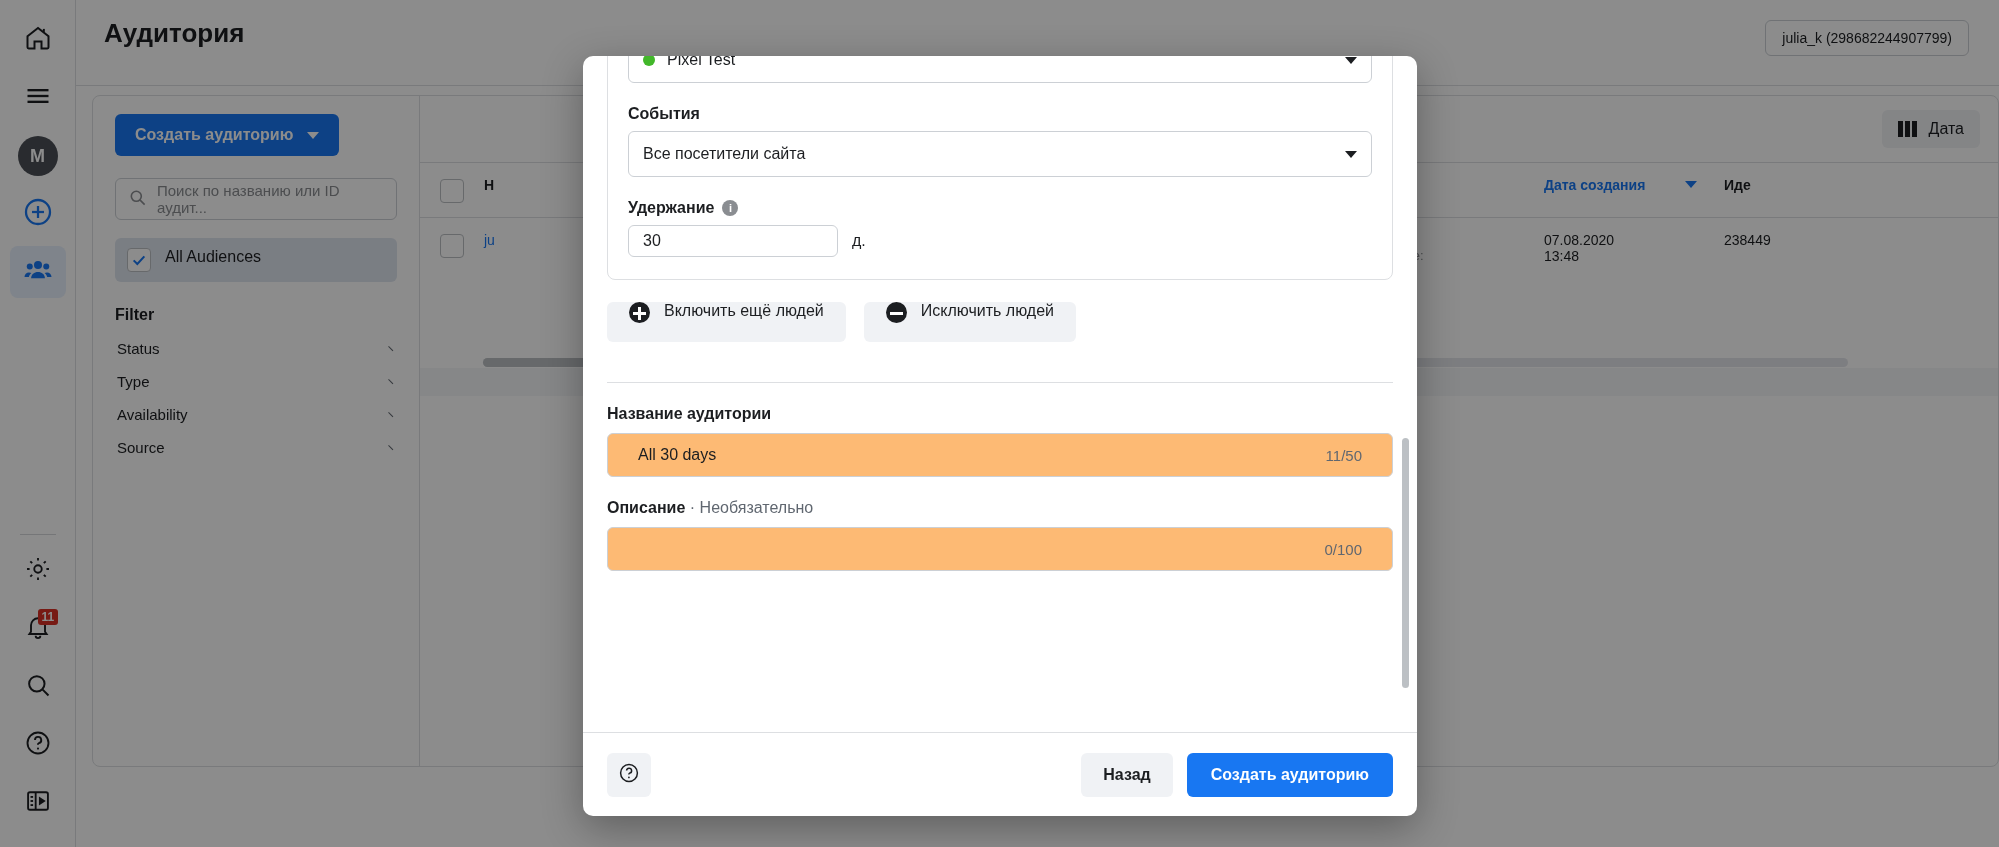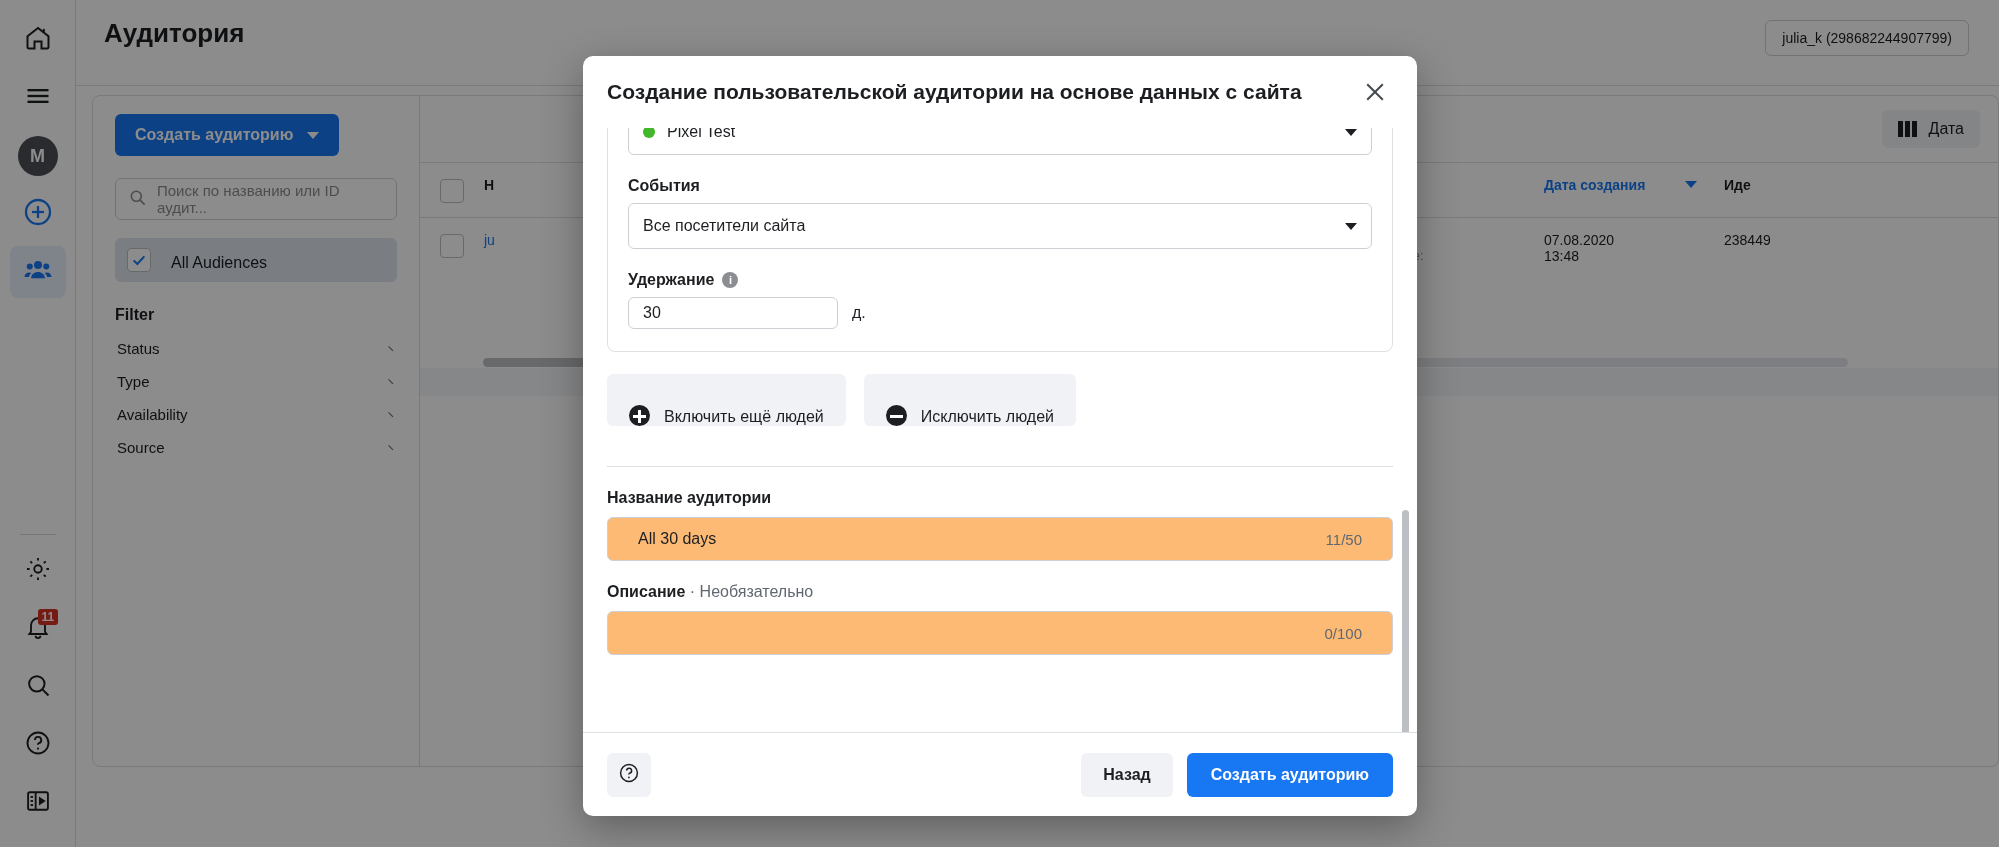--- a/index.html
+++ b/index.html
@@ -67,21 +67,21 @@
   .caret-down { width:0;height:0;border-left:6px solid transparent;border-right:6px solid transparent;border-top:7px solid #fff; }
 
   .search-box {
     position: absolute; left: 22px; top: 82px; width: 282px; height: 42px;
     border: 1px solid #ccd0d5; border-radius: 6px; background: #fff;
     display: flex; align-items: center; gap: 10px; padding: 0 12px;
     font-size: 15px; color: #8a8d91;
   }
   .sidebar-filter { position: absolute; left: 22px; top: 142px; width: 282px; }
   .all-aud-row {
-    display:flex; align-items:flex-end; gap: 20px; background: #dfe5ef;
+    display:flex; align-items:flex-start; gap: 14px; background: #dfe5ef;
     border-radius: 6px; padding: 10px 12px; cursor: pointer;
   }
   .cb {
     width: 24px; height: 24px; border: 1px solid #bcc0c4; border-radius: 4px; background:#fff;
     display:flex;align-items:center;justify-content:center;
   }
   .all-aud-row .lbl { font-size: 16px; color: #1c1e21; }
   .filter-title { font-size: 16px; font-weight: bold; color: #1c1e21; margin: 24px 0 8px; }
   .filter-row {
     display: flex; align-items: center; justify-content: space-between;
@@ -179,22 +179,22 @@
   }
   .ret-row { display:flex; align-items:center; gap: 14px; }
   .ret-input {
     width: 210px; height: 32px; border:1px solid #ccd0d5; border-radius: 6px;
     padding: 0 14px; font-size: 16px; color:#1c1e21; font-family: inherit; background:#fff;
   }
   .ret-unit { font-size: 16px; color:#1c1e21; }
 
   .incl-excl { display:flex; gap: 18px; margin-top: 22px; }
   .chip {
-    background:#f0f2f5; border-radius: 6px; height: 52px; padding: 0 22px;
-    display:flex; align-items:flex-end; gap: 14px; font-size: 16px; color:#1c1e21; cursor:pointer;
+    background:#f0f2f5; border-radius: 6px; height: 40px; padding: 0 22px;
+    display:flex; align-items:flex-start; gap: 14px; font-size: 16px; color:#1c1e21; cursor:pointer;
   }
   .circ { width: 21px;height:21px;border-radius:50%;background:#1c1e21; position:relative; }
   .circ:before { content:''; position:absolute; left:4px; top:9.5px; width:13px;height:3px;background:#fff; }
   .circ.plus:after { content:''; position:absolute; left:9px; top:4.5px; width:3px;height:13px;background:#fff; }
 
   .sep-line { height:1px; background:#dddfe2; margin: 40px 0 0; }
 
   .sec-label { font-size: 16px; font-weight: bold; color:#1c1e21; margin: 22px 0 10px; }
   .sec-label .opt { font-weight: normal; color:#606770; }
   .text-field {
@@ -427,24 +427,20 @@
 
     <div class="row-shade"></div>
     <div class="hscroll">
         <i></i>
       </div>
   </div>
 
   <div class="dim-layer"></div>
 
   <div class="modal">
-    <div class="modal-head">
-      <div class="modal-title">Создание пользовательской аудитории на основе данных с сайта</div>
-      <div class="close-x"></div>
-    </div>
 
     <div class="modal-body">
 
       <div class="rule-group">
         <div class="select-box">
           <span class="dot-pixel"></span>
           <span>Pixel Test</span>
           <span class="arrow"></span>
         </div>
 

